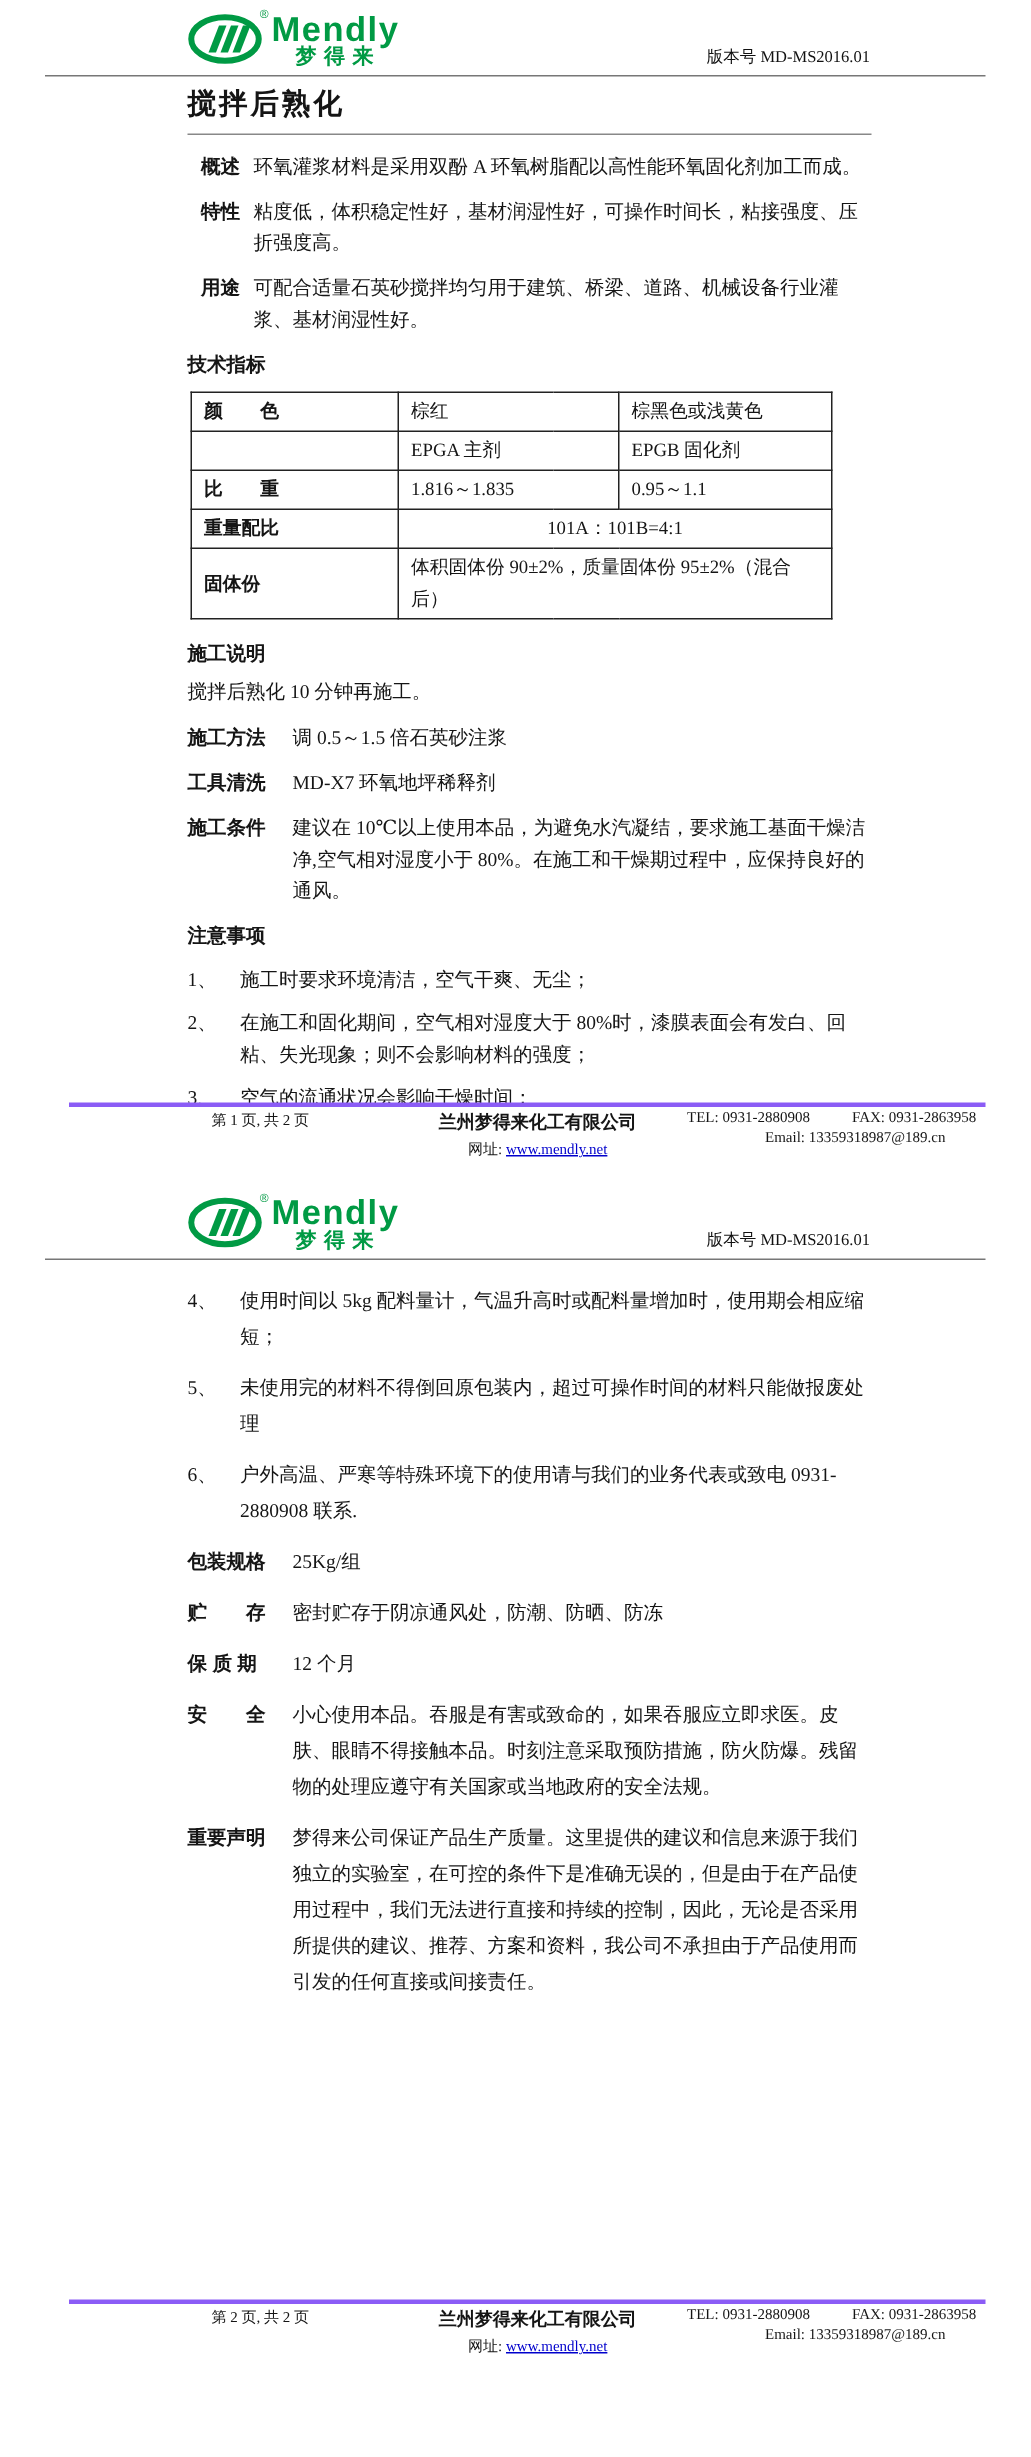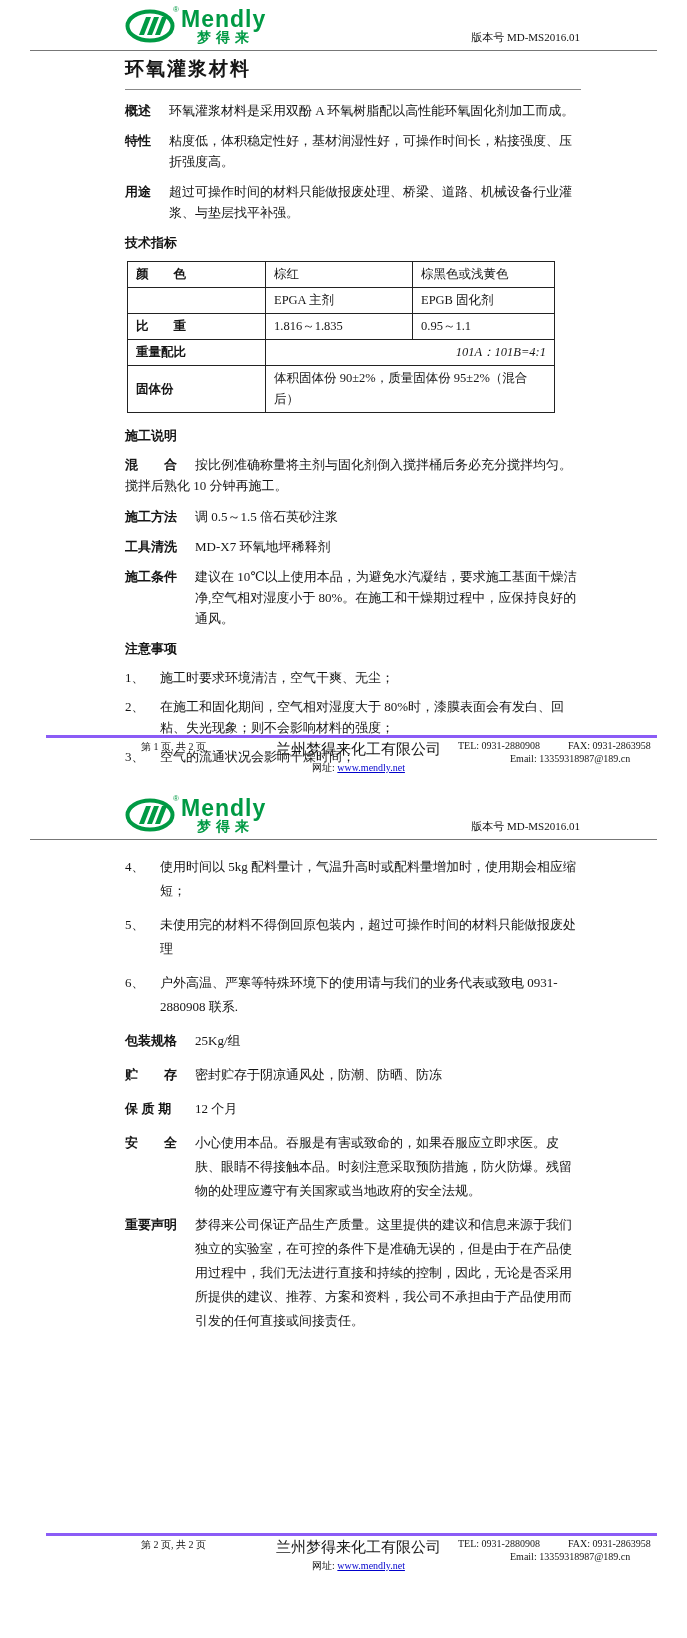--- a/index.html
+++ b/index.html
@@ -27,43 +27,43 @@
   
   .title { position:absolute; left:125px; top:56px; width:456px; font-family:"Liberation Sans",sans-serif;
            font-weight:bold; font-size:19px; letter-spacing:2px; padding-bottom:7px; border-bottom:1px solid #888; }
 
   
   .content { position:absolute; left:125px; width:458px; font-size:13px; }
   #c1 { top:100px; line-height:21px; }
   #c2 { top:85px;  line-height:24px; }
   .row { display:flex; margin-bottom:9px; }
   .lbl { font-family:"Liberation Sans",sans-serif; font-weight:bold; white-space:pre; }
-  .lbl2 { flex:0 0 44px; }
+  .lbl2 { flex:0 0 44px;text-align:center; }
   .lbl4 { flex:0 0 70px; }
   .txt { flex:1; }
   .cont-line { margin:-4px 0 10px 0; }
   .heading { font-family:"Liberation Sans",sans-serif; font-weight:bold; font-size:13px; margin:4px 0 8px 0; }
   .note { display:flex; margin-bottom:8px; }
   .num { flex:0 0 35px; }
   .ntext { flex:1; }
   #c2 .row, #c2 .note { margin-bottom:10px; }
 
   
   table.spec { border-collapse:collapse; table-layout:fixed; width:427px; margin:2px 0 12px 2px; font-size:12.5px; }
   .spec td { border:1px solid #222; padding:2px 8px; height:25px; vertical-align:middle; overflow:hidden; }
   .spec td.tl { font-family:"Liberation Sans",sans-serif; font-weight:bold; white-space:pre; }
-  .spec td.ctr { text-align:right;font-style:italic; }
+  .spec td.ctr { text-align:center; }
 
   
   .ftr { position:absolute; left:46px; right:30px; border-top:3px solid #8b5cf6; padding-top:2px; font-size:10px; }
   #f1 { top:735px; } #f2 { top:763px; }
   .ftr-cols { display:flex; align-items:flex-start; }
   .f-page { flex:0 0 130px; padding-left:95px; box-sizing:content-box; white-space:nowrap; }
   .f-mid { flex:0 0 175px; text-align:center; }
-  .f-company { font-weight:normal; font-size:15px; white-space:nowrap; }
+  .f-company { font-weight:bold; font-size:12px; white-space:nowrap; }
   .f-right { flex:1; padding-left:12px; }
   .f-line { white-space:nowrap; }
   .f-gap { display:inline-block; width:28px; }
   a.weblink { color:#0000cc; text-decoration:underline;text-align:center; }
   .f-mid .f-line2 { margin-top:2px; } .f-right .f-line2 { margin-top:2px; padding-left:52px; }
 </style>
 </head>
 <body>
 
 <div class="sheet">
@@ -82,37 +82,37 @@
           <span class="reg">®</span>
         </span>
         <span class="logo-text">
           <span class="logo-en">Mendly</span>
           <span class="logo-cn">梦得来</span>
         </span>
       </div>
       <div class="version">版本号 MD-MS2016.01</div>
     </div>
 
-    <div class="title">环氧灌浆材料</div>
+    <div class="title">搅拌后熟化</div>
 
     <div class="content" id="c1">
 
       <div class="row">
         <span class="lbl lbl2">概述</span>
         <span class="txt">环氧灌浆材料是采用双酚 A 环氧树脂配以高性能环氧固化剂加工而成。</span>
       </div>
 
       <div class="row">
         <span class="lbl lbl2">特性</span>
         <span class="txt">粘度低，体积稳定性好，基材润湿性好，可操作时间长，粘接强度、压折强度高。</span>
       </div>
 
       <div class="row">
         <span class="lbl lbl2">用途</span>
-        <span class="txt">超过可操作时间的材料只能做报废处理、桥梁、道路、机械设备行业灌浆、与垫层找平补强。</span>
+        <span class="txt">可配合适量石英砂搅拌均匀用于建筑、桥梁、道路、机械设备行业灌浆、基材润湿性好。</span>
       </div>
 
       <div class="heading">技术指标</div>
 
       <table class="spec">
         <colgroup>
           <col style="width:138px">
             <col style="width:103px">
             <col style="width:44px">
             <col style="width:51px">
@@ -140,24 +140,20 @@
           </tr>
           <tr>
             <td class="tl">固体份</td>
             <td colspan="4">体积固体份 90±2%，质量固体份 95±2%（混合后）</td>
           </tr>
         </tbody>
       </table>
 
       <div class="heading">施工说明</div>
 
-      <div class="row" style="margin-bottom:4px">
-        <span class="lbl lbl4">混　　合</span>
-        <span class="txt">按比例准确称量将主剂与固化剂倒入搅拌桶后务必充分搅拌均匀。</span>
-      </div>
       <div class="cont-line">搅拌后熟化 10 分钟再施工。</div>
 
       <div class="row">
         <span class="lbl lbl4">施工方法</span>
         <span class="txt">调 0.5～1.5 倍石英砂注浆</span>
       </div>
 
       <div class="row">
         <span class="lbl lbl4">工具清洗</span>
         <span class="txt">MD-X7 环氧地坪稀释剂</span>

